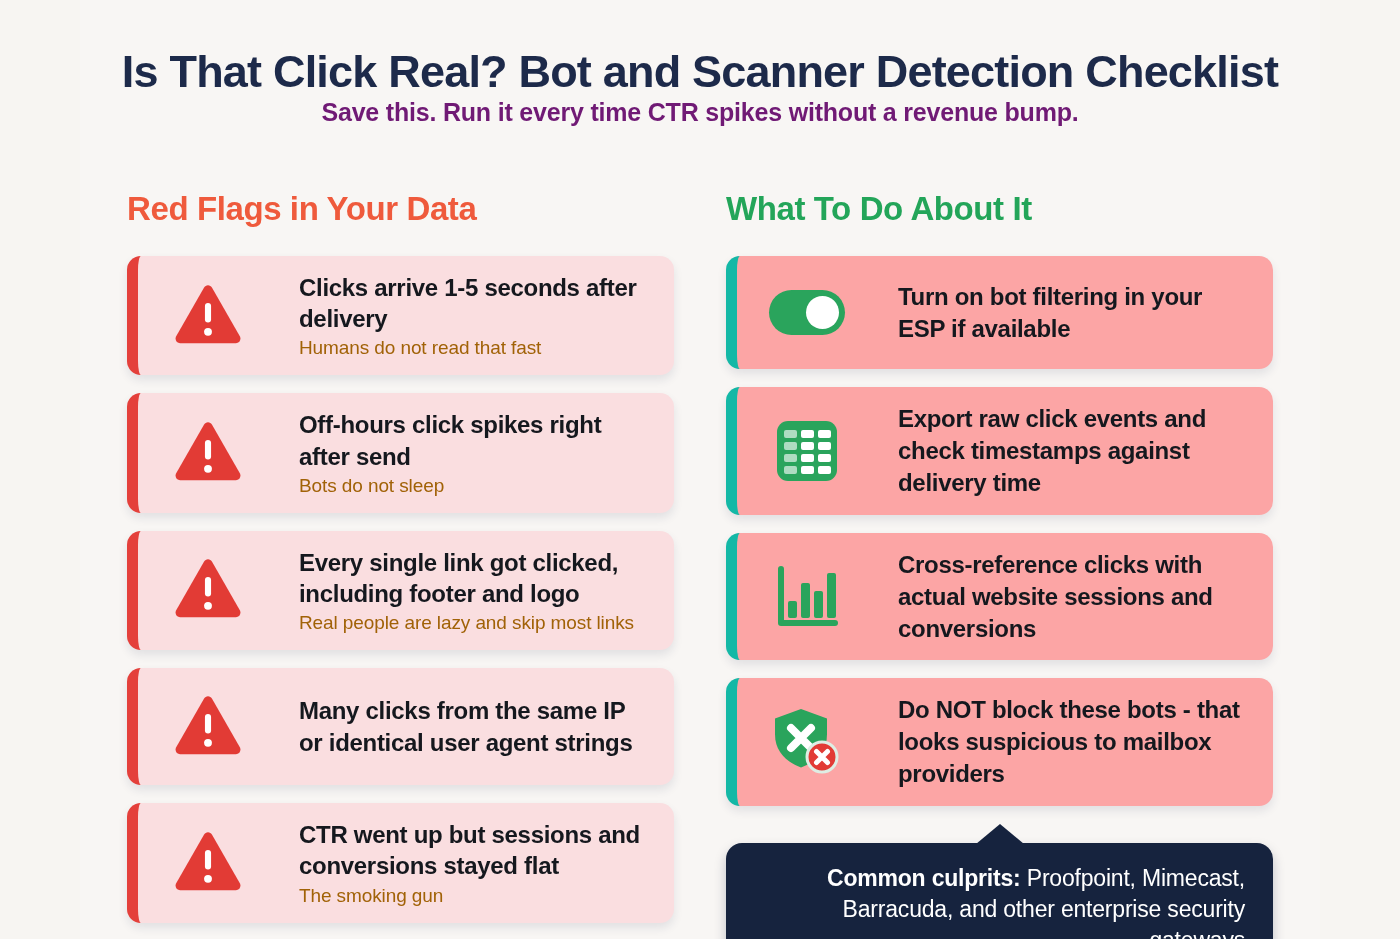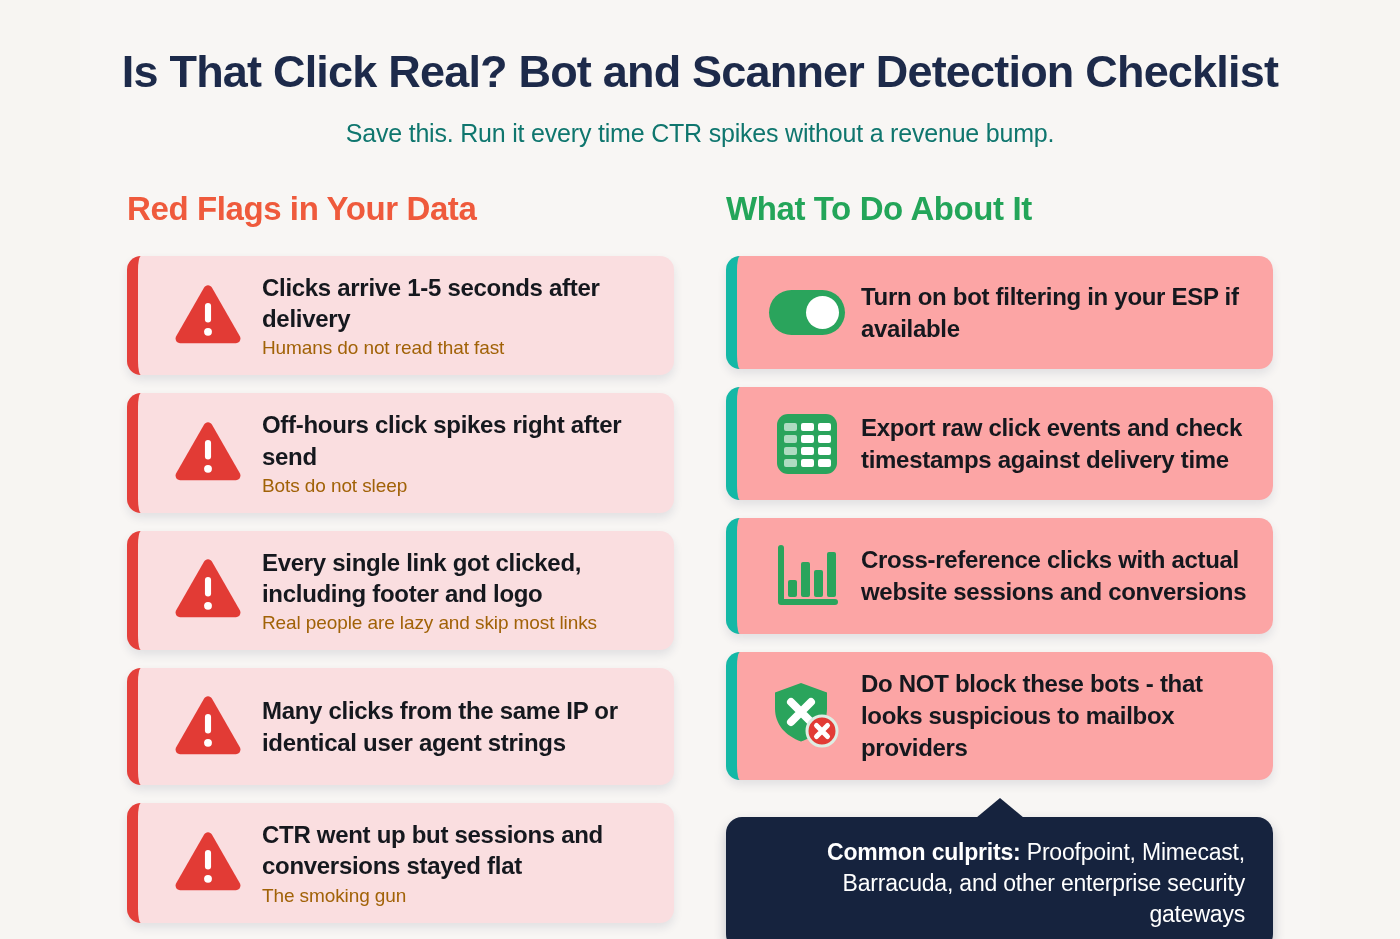--- a/index.html
+++ b/index.html
@@ -19,24 +19,25 @@
   
   .page-header { text-align: center; padding-top: 46px; }
   .page-title {
     font-size: 45px;
     font-weight: 800;
     letter-spacing: -0.8px;
     color: #1d2a4a;
     line-height: 1.15;
   }
   .page-subtitle {
-    margin-top: 21px;
+    margin-top: 0;
     font-size: 25px;
-    color: #0f766e;
+    color: #701a75;
     letter-spacing: -0.2px;
+    font-weight: bold;
   }
   
   .columns {
     position: absolute;
     left: 47px;
     right: 47px;
     top: 190px;
     display: flex;
     gap: 52px;
   }
@@ -51,20 +52,21 @@
   .column-header.green { color: #23a559; }
   
   .card {
     position: relative;
     display: flex;
     align-items: center;
     border-radius: 14px;
     margin-bottom: 18px;
     padding: 16px 24px 16px 22px;
     box-shadow: 0 5px 10px rgba(30, 42, 74, 0.10);
+    gap: 37px;
   }
   .card.red {
     background: #fadee0;
     border-left: 11px solid #e4403b;
   }
   .card.green {
     background: #fca5a5;
     border-left: 11px solid #14b8a6;
   }
   .col-left .card:nth-of-type(1) { min-height: 103px; }

